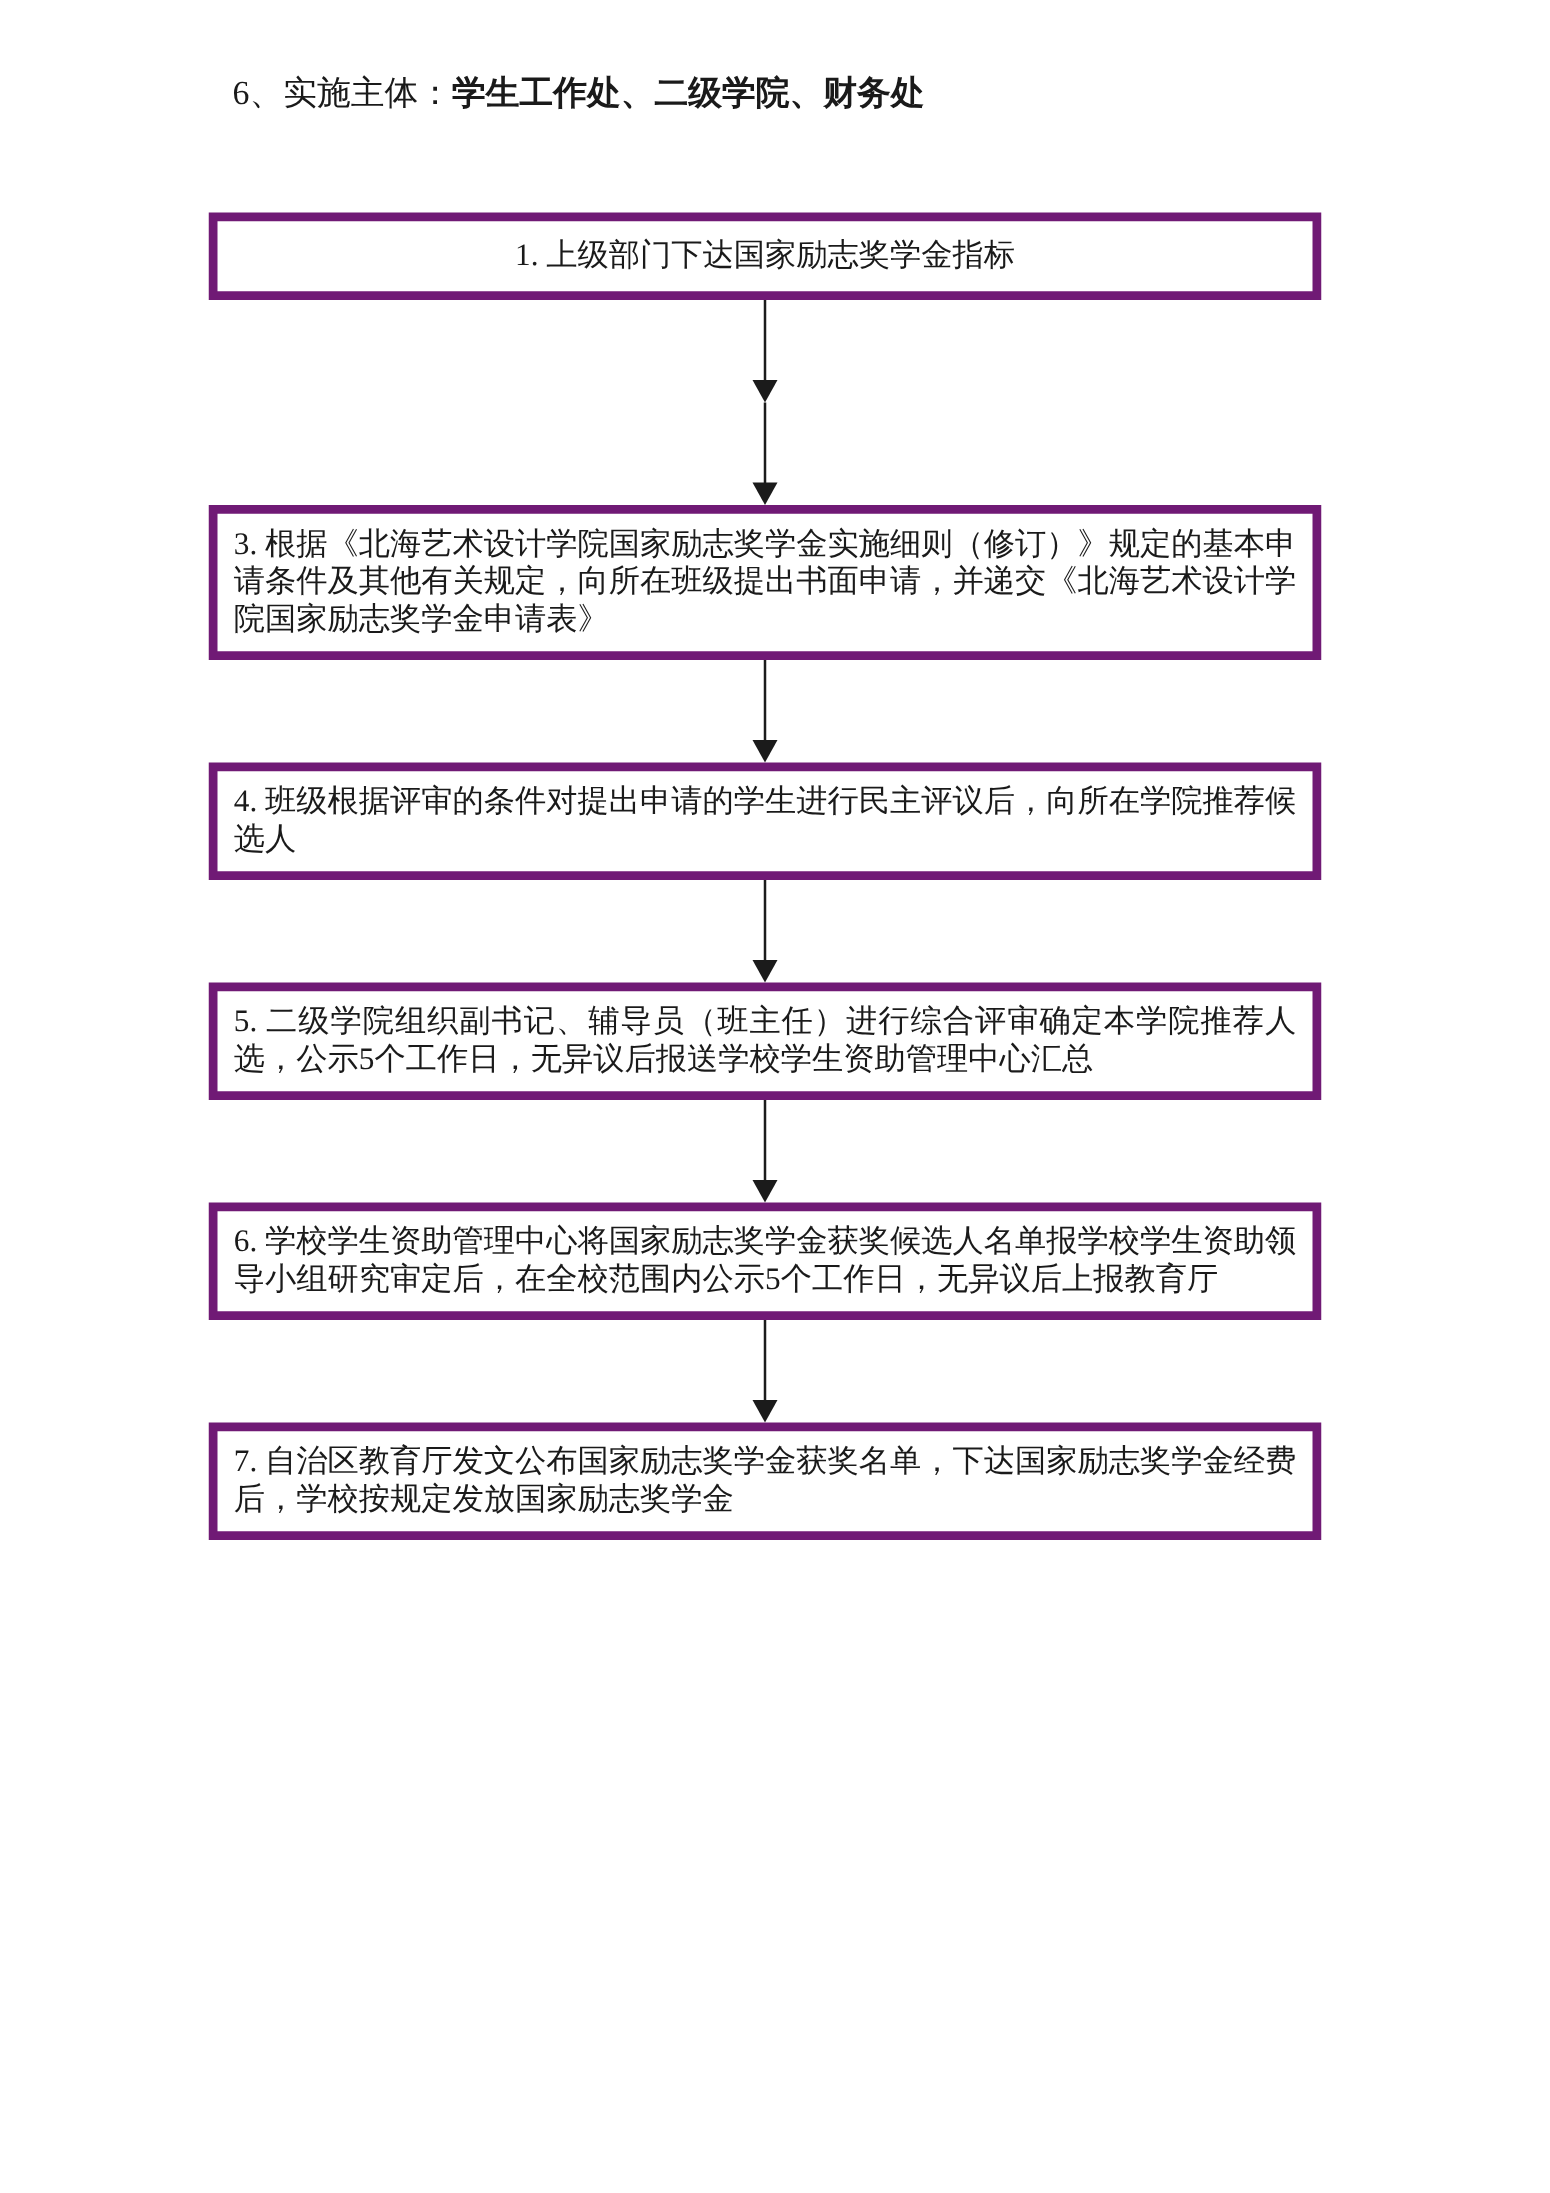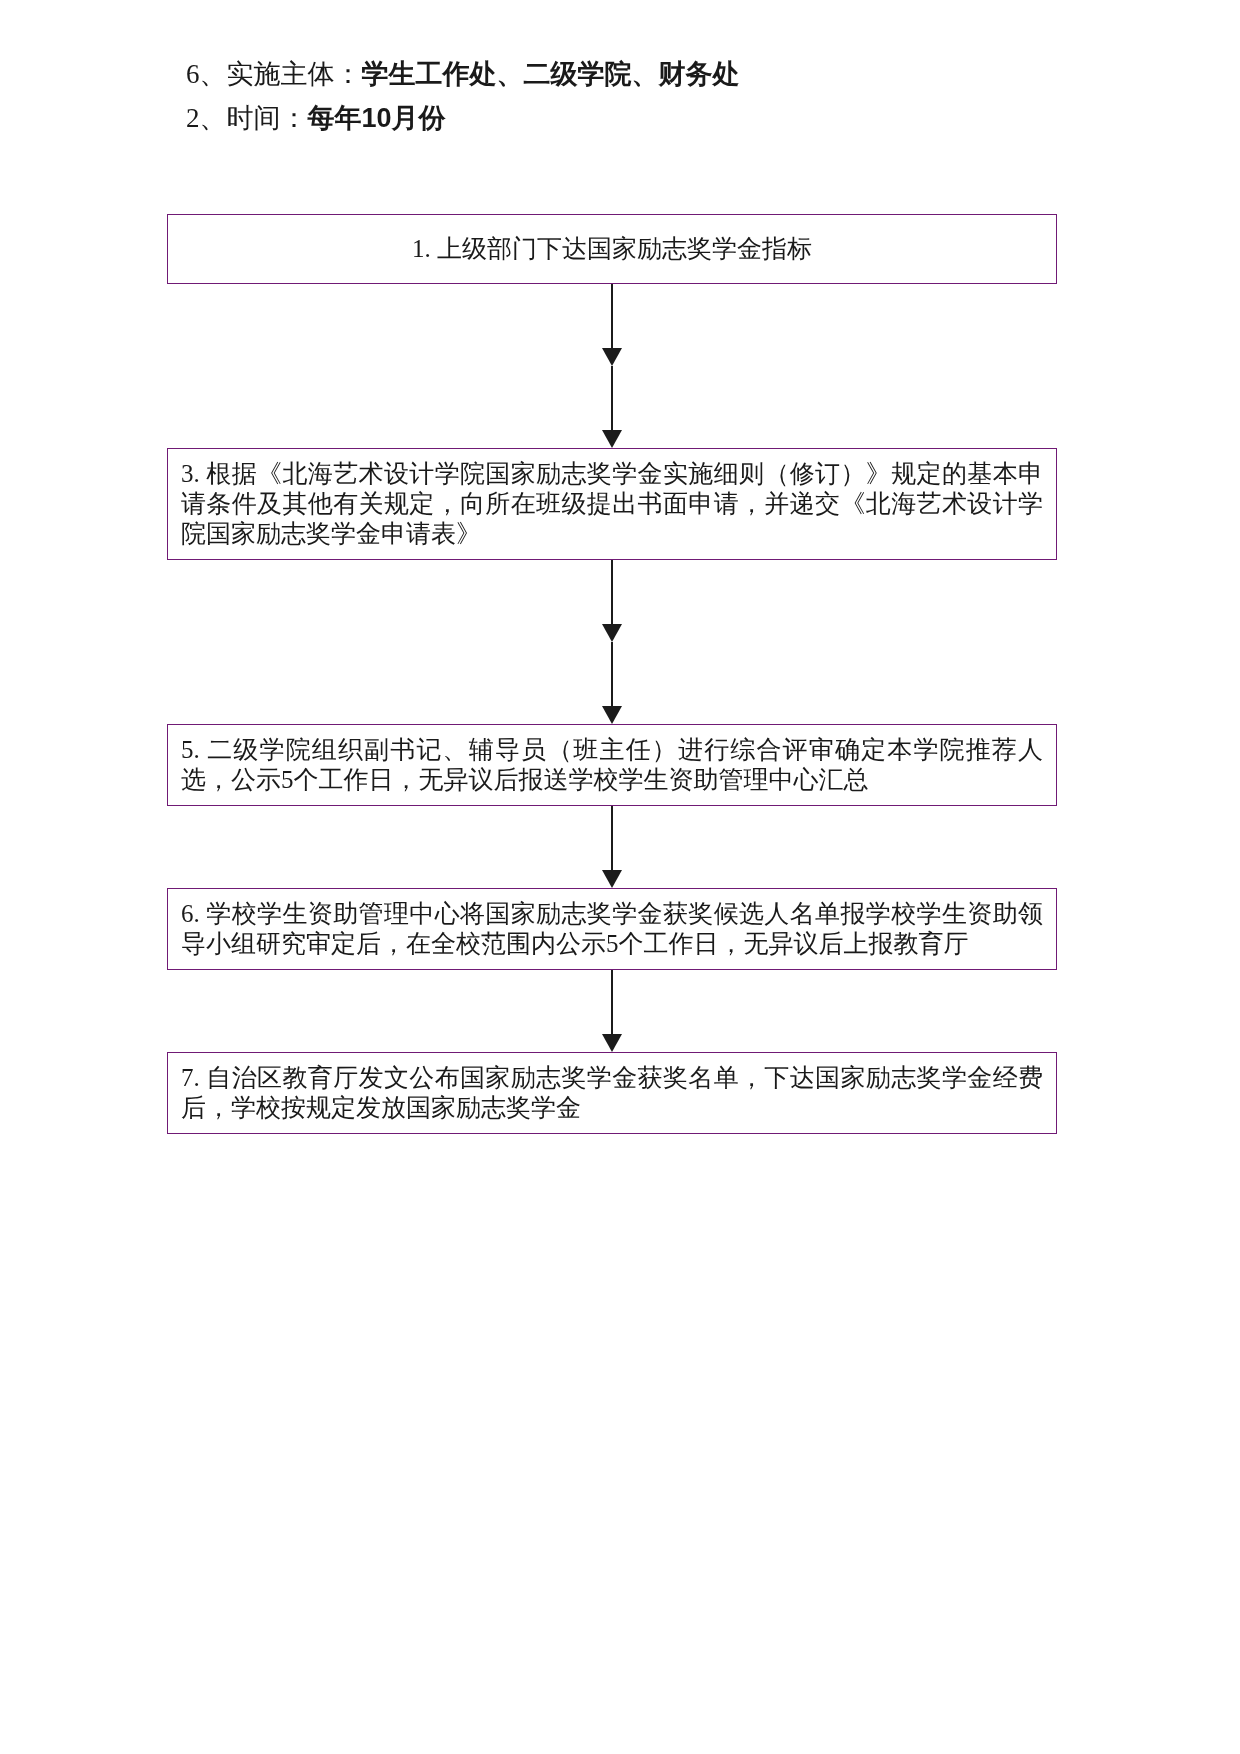--- a/index.html
+++ b/index.html
@@ -46,21 +46,21 @@
     font-family: "Liberation Sans", sans-serif;
     text-align: center;
   }
   .flow {
     margin: 82px 0 0 167px;
     width: 890px;
   }
   .flow-box {
     box-sizing: border-box;
     width: 890px;
-    border: 1px solid #701a75;
+    border: 7px solid #701a75;
     padding: 10px 13px;
     font-size: 25px;
     line-height: 30px;
     font-family: "Liberation Serif", serif;
     text-align: justify;
     text-justify: inter-ideograph;
     line-break: strict;
   }
   .flow-box.centered {
     height: 70px;
@@ -92,21 +92,20 @@
   }
 </style>
 </head>
 <body>
 
 <div class="page">
 
 
   <div class="notes">
     <p class="note"><span class="note-prefix">6、实施主体：</span><span class="note-value">学生工作处、二级学院、财务处</span></p>
-    <p class="note"><span class="note-prefix">2、时间：</span><span class="note-value">每年10月份</span></p>
   </div>
 
   <div class="flow">
 
     <div class="flow-box centered">
         <span>1. 上级部门下达国家励志奖学金指标</span>
       </div>
 
     <div class="arrow">
       <div class="arrow-line"></div>
@@ -119,20 +118,21 @@
       <div class="arrow-head"></div>
     </div>
 
     <div class="flow-box"><span>3. 根据《北海艺术设计学院国家励志奖学金实施细则（修订）》规定的基本申请条件及其他有关规定，向所在班级提出书面申请，并递交《北海艺术设计学院国家励志奖学金申请表》</span></div>
 
     <div class="arrow">
       <div class="arrow-line"></div>
       <div class="arrow-head"></div>
     </div>
 
+    <div class="flow-box"><span>4. 班级根据评审的条件对提出申请的学生进行民主评议后，向所在学院推荐候选人</span></div>
 
     <div class="arrow">
       <div class="arrow-line"></div>
       <div class="arrow-head"></div>
     </div>
 
     <div class="flow-box"><span>5. 二级学院组织副书记、辅导员（班主任）进行综合评审确定本学院推荐人选，公示5个工作日，无异议后报送学校学生资助管理中心汇总</span></div>
 
     <div class="arrow">
       <div class="arrow-line"></div>

